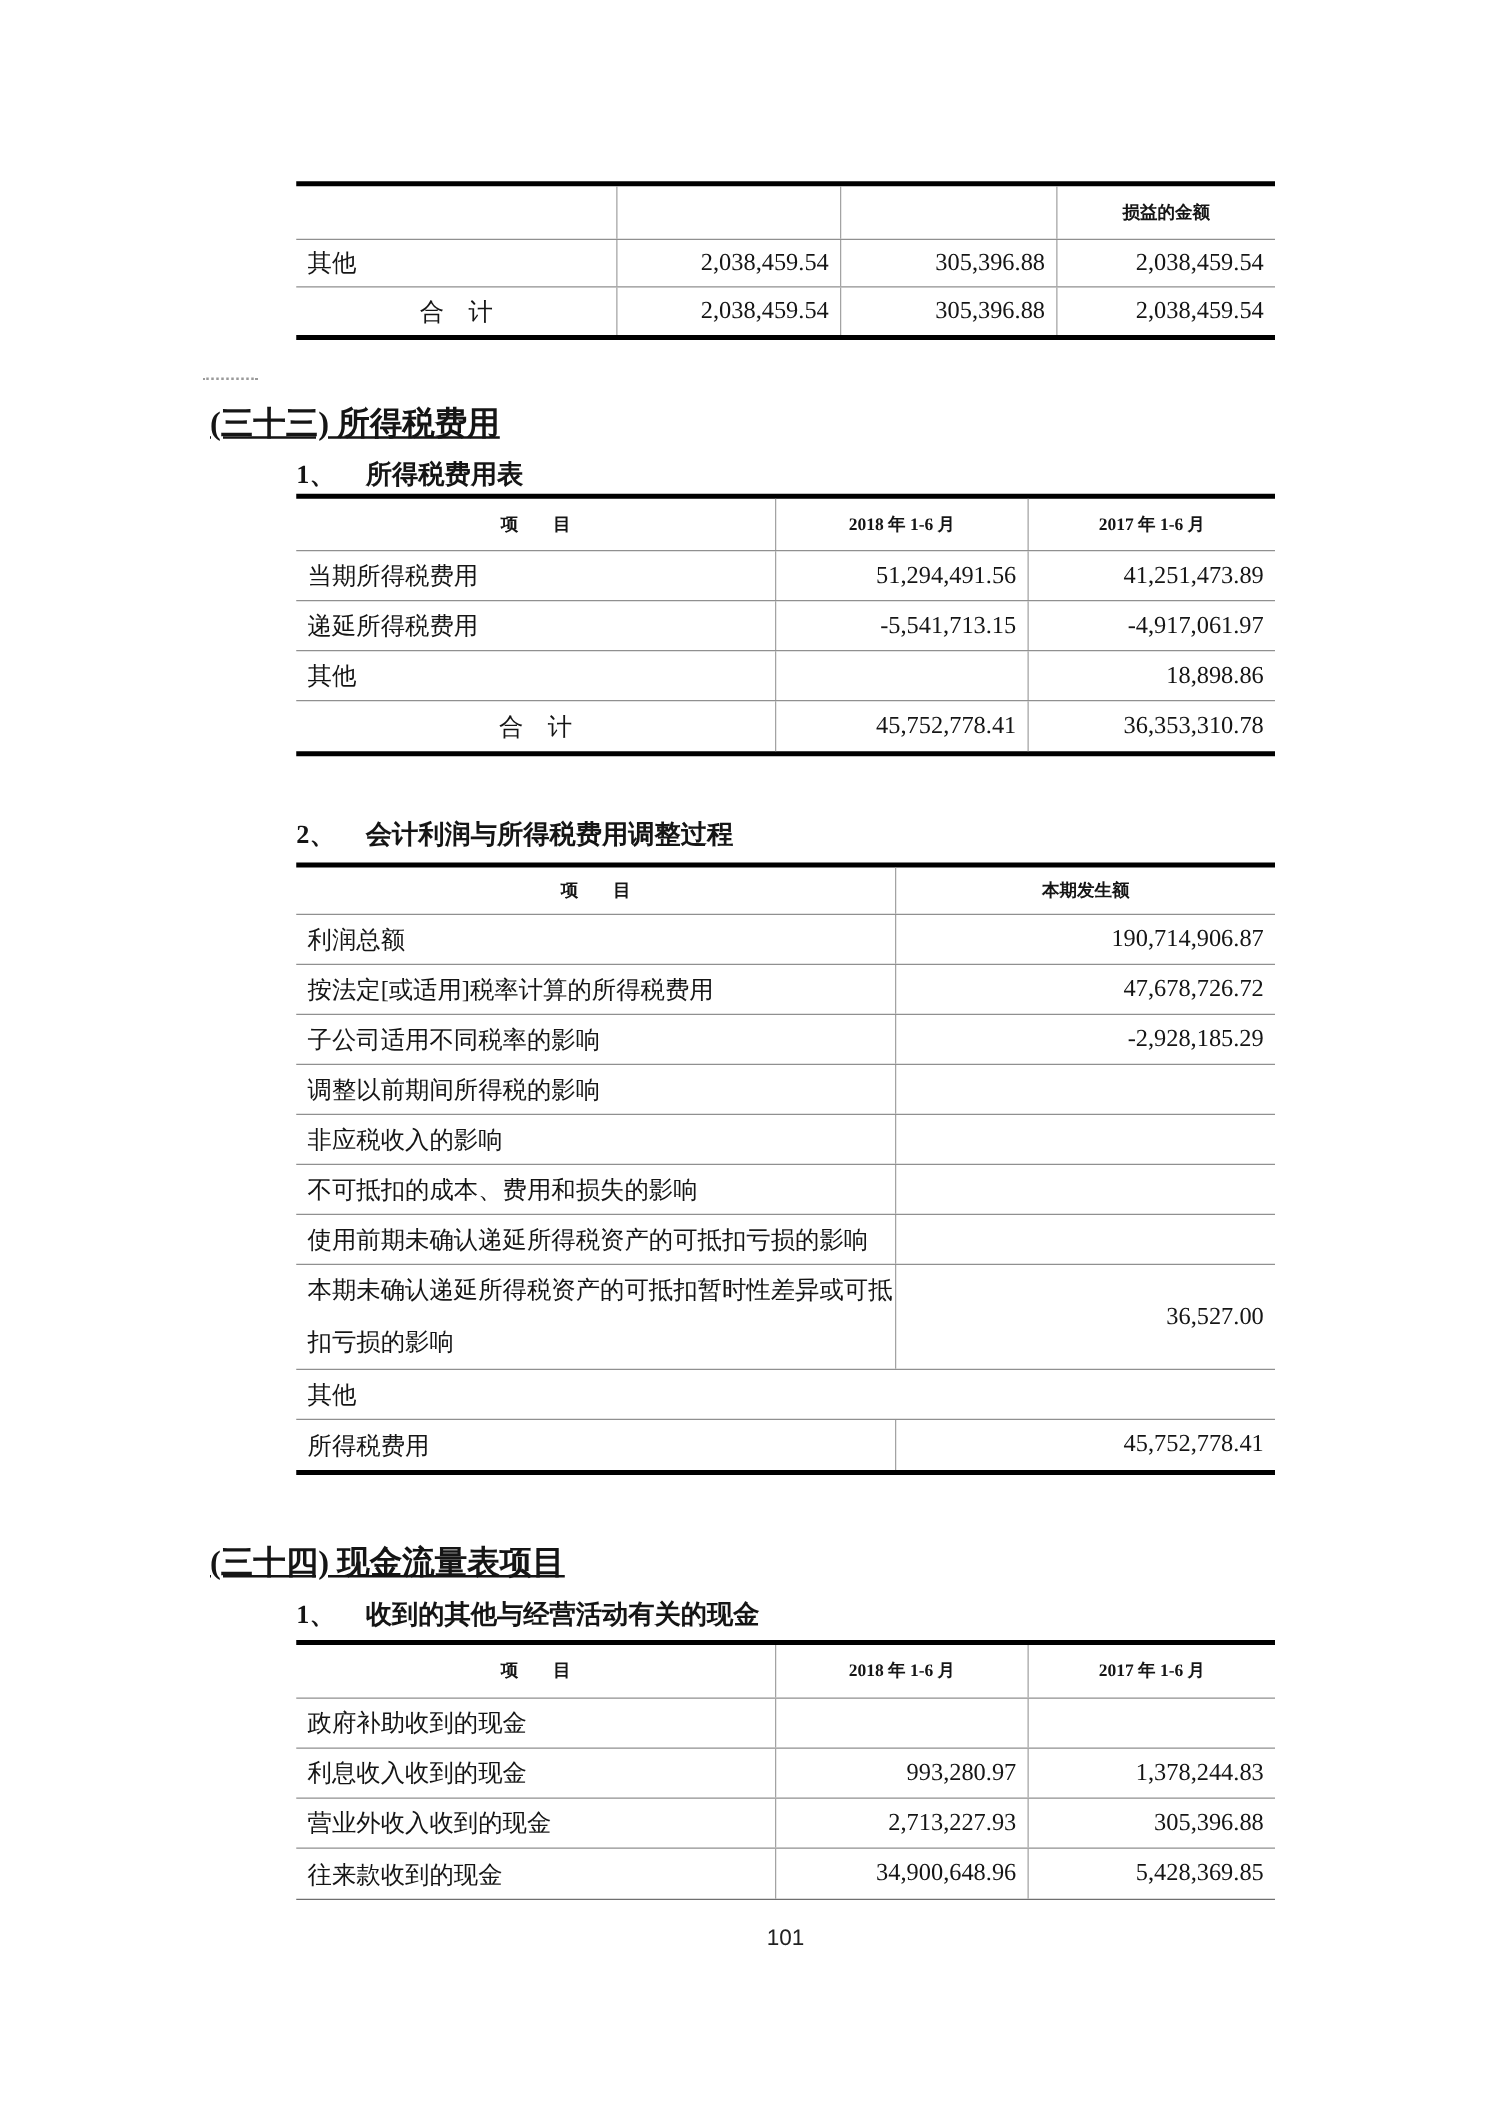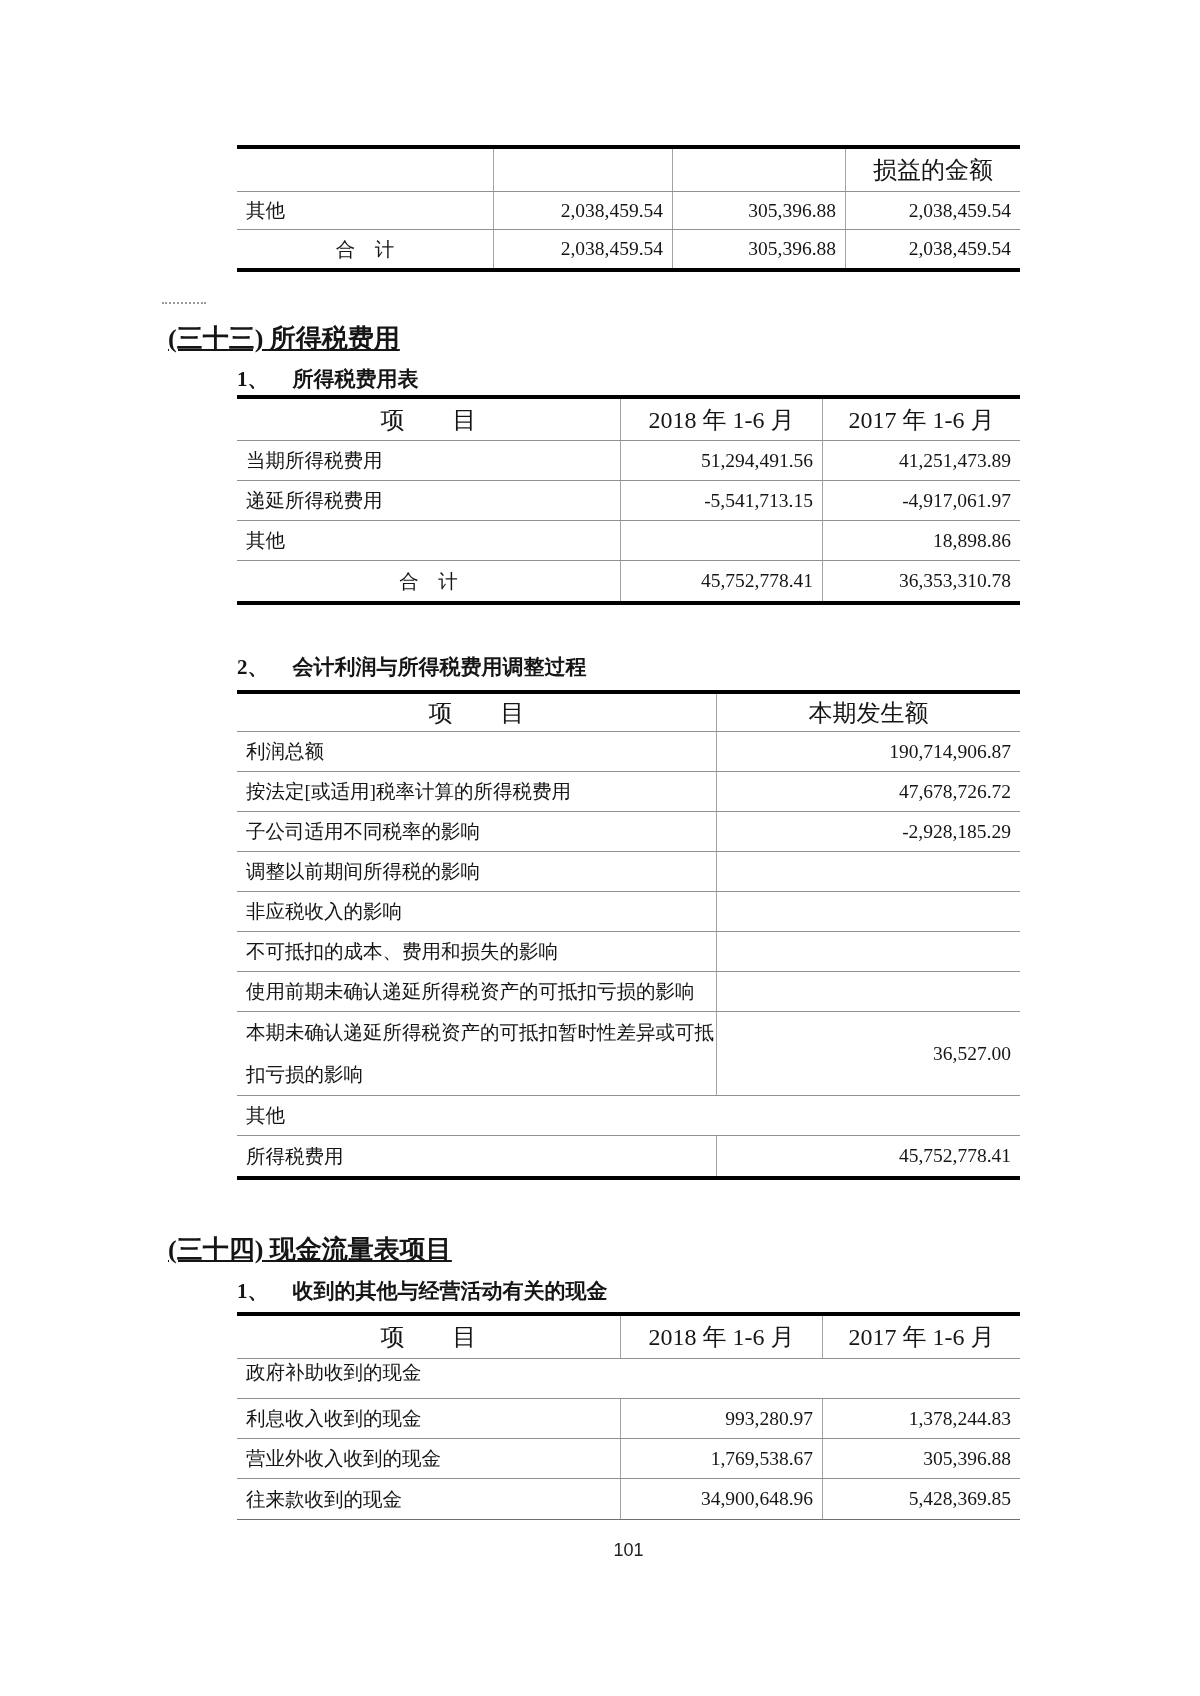--- a/index.html
+++ b/index.html
@@ -30,21 +30,21 @@
   }
   .tr:last-child{border-bottom:none;}
   .td{
     display:flex;
     align-items:center;
     box-sizing:border-box;
     font-size:19.5px;
     overflow:hidden;
   }
   .td + .td{border-left:1px solid #a3a3a3;}
-  .td.hdr{justify-content:center;font-size:24px;}
+  .td.hdr{justify-content:center;font-size:14px;font-weight:bold;}
   .td.lbl{justify-content:flex-start;padding-left:9px;}
   .td.lbl.center{justify-content:center;padding-left:0;}
   .td.val{justify-content:flex-end;padding-right:9px;}
   .td .wrap{line-height:42px;}
   
   .h-section{
     position:absolute;
     left:168px;
     font-size:26px;
     font-weight:bold;
@@ -233,39 +233,39 @@
     <span class="num">1、</span>
     <span>收到的其他与经营活动有关的现金</span>
   </div>
 
   <div id="t3" class="tbl thin-bottom" style="top:1312px;">
       <div class="tr" style="height: 43px;">
         <div class="td hdr" style="width: 383px;">项　　目</div>
         <div class="td hdr" style="width: 202px;">2018 年 1-6 月</div>
         <div class="td hdr" style="width: 198px;">2017 年 1-6 月</div>
       </div>
-      <div class="tr" style="height: 40px; flex-direction: column;">
+      <div class="tr" style="height: 40px;">
         <div class="td lbl" style="width: 383px;">
           <span>政府补助收到的现金</span>
         </div>
         <div class="td val" style="width: 202px;"></div>
         <div class="td val" style="width: 198px;"></div>
       </div>
       <div class="tr" style="height: 40px;">
         <div class="td lbl" style="width: 383px;">
           <span>利息收入收到的现金</span>
         </div>
         <div class="td val" style="width: 202px;">993,280.97</div>
         <div class="td val" style="width: 198px;">1,378,244.83</div>
       </div>
       <div class="tr" style="height: 40px;">
         <div class="td lbl" style="width: 383px;">
           <span>营业外收入收到的现金</span>
         </div>
-        <div class="td val" style="width: 202px;">1,769,538.67</div>
+        <div class="td val" style="width: 202px;">2,713,227.93</div>
         <div class="td val" style="width: 198px;">305,396.88</div>
       </div>
       <div class="tr" style="height: 40px;">
         <div class="td lbl" style="width: 383px;">
           <span>往来款收到的现金</span>
         </div>
         <div class="td val" style="width: 202px;">34,900,648.96</div>
         <div class="td val" style="width: 198px; padding-left: 17px;">5,428,369.85</div>
       </div>
     </div>

